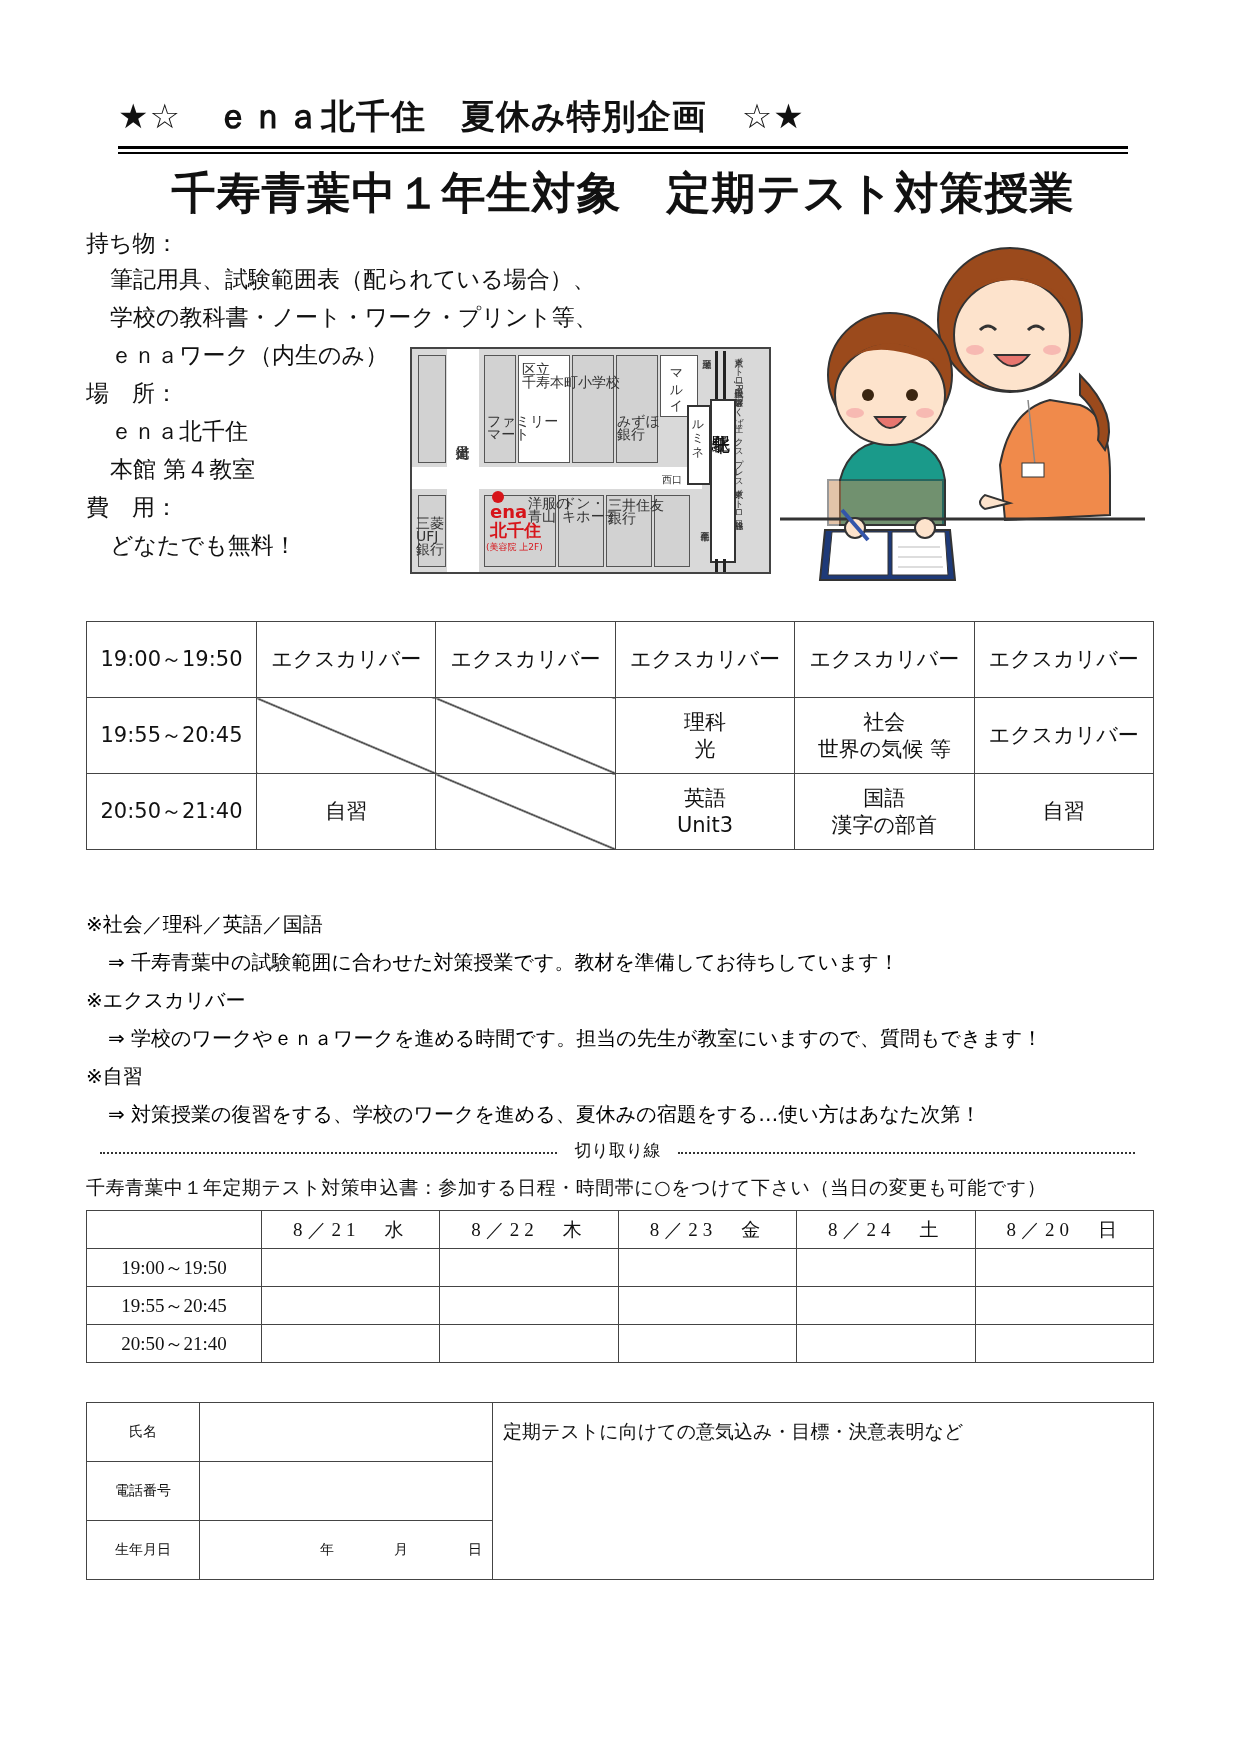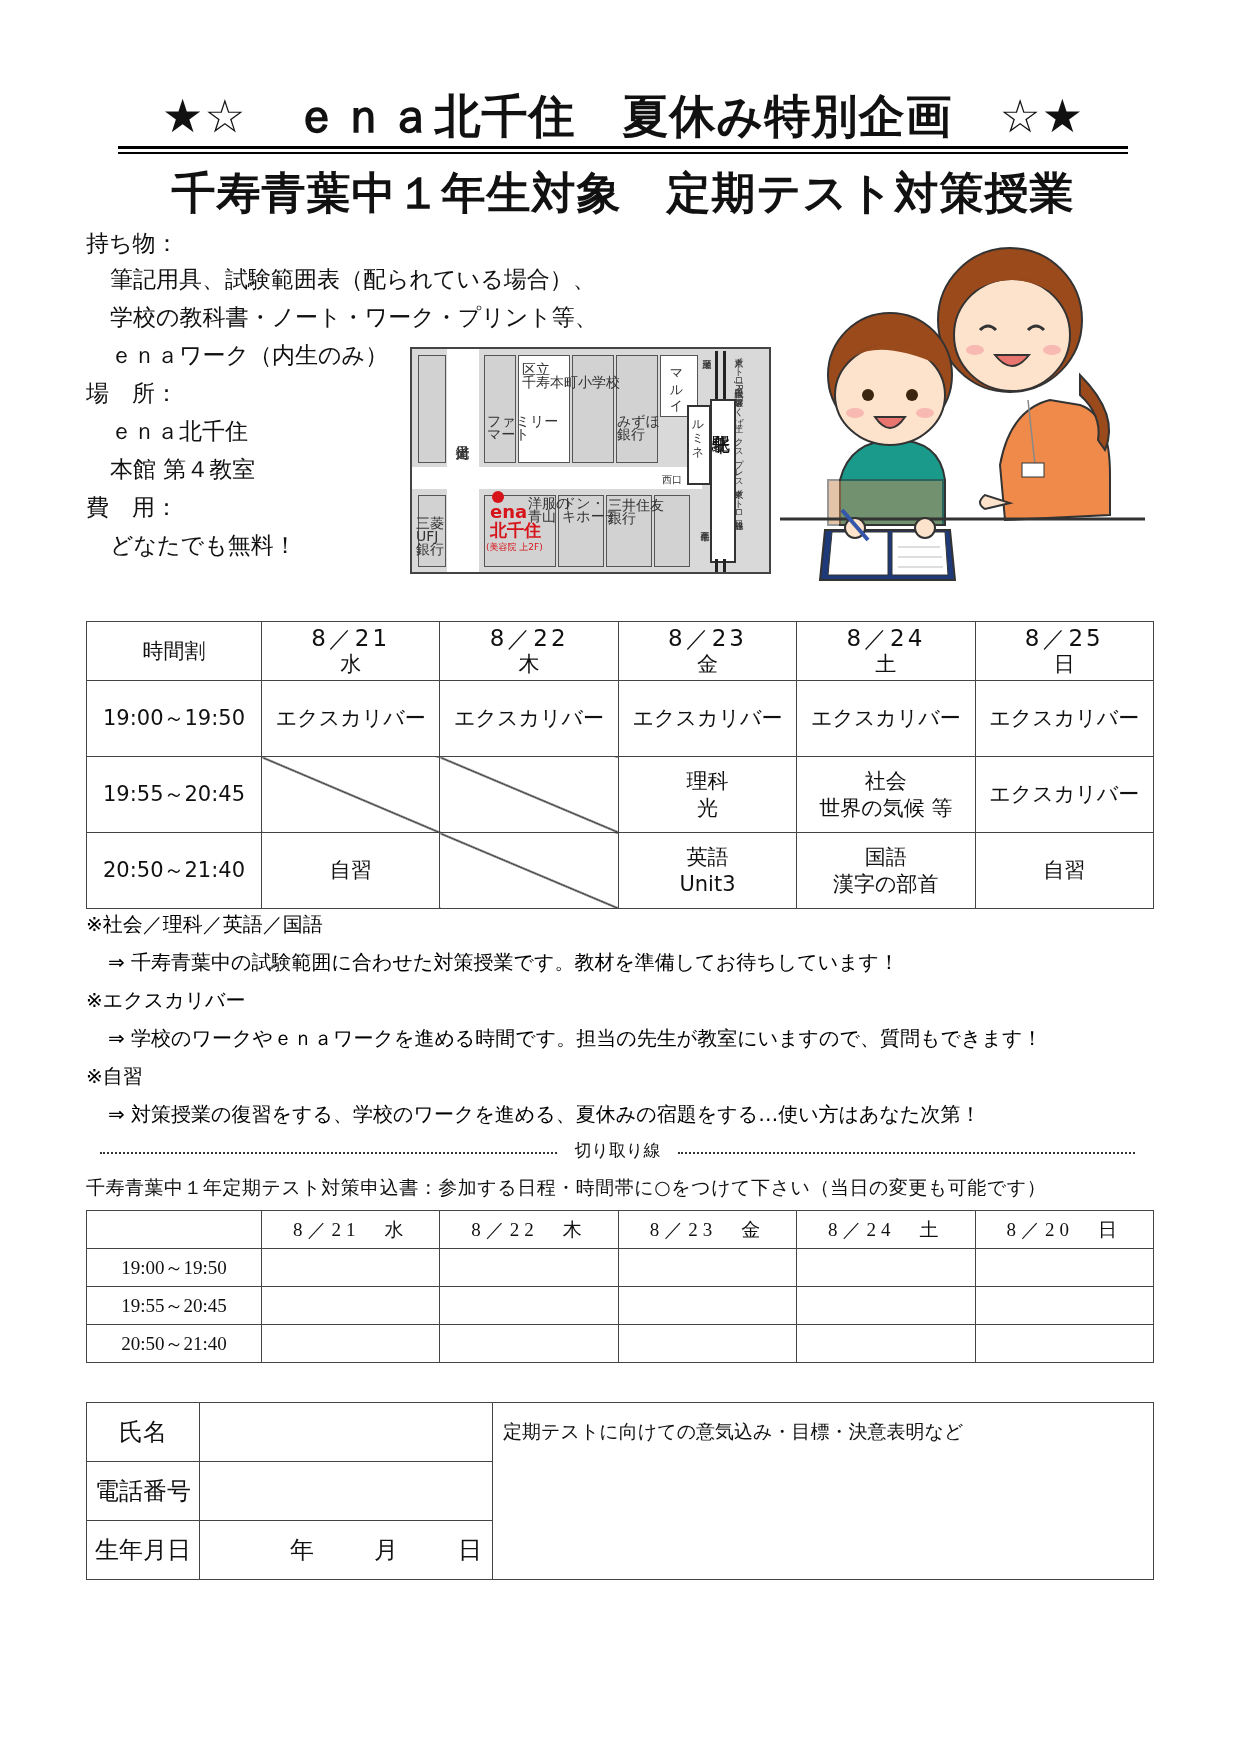--- a/index.html
+++ b/index.html
@@ -1,20 +1,20 @@
 <!DOCTYPE html>
 <html><head>
 <meta charset="utf-8">
 <style>
   html, body { margin:0; padding:0; background:#ffffff; }
   body { width:1241px; height:1755px; position:relative; overflow:hidden; color:#111; font-family:"DejaVu Sans", "Liberation Sans", sans-serif; }
   .abs { position:absolute; }
 
   
-  .title1 { left:118px; top:88px; width:1010px; height:56px; font-size:46px; font-weight:bold; white-space:pre; text-align:center; line-height:56px; letter-spacing:1px; }
+  .title1 { left:118px; top:88px; width:1010px; height:56px; font-size:34px; font-weight:bold; white-space:pre; line-height:56px; letter-spacing:1px; }
   .title1-rule { left:118px; width:1010px; height:0; border-top:3px solid #000; }
   .title2 { left:118px; top:160px; width:1010px; height:66px; font-size:44px; font-weight:bold; text-align:center; line-height:66px; white-space:pre; letter-spacing:1px; }
 
   
   .info { left:86px; font-size:23px; line-height:38px; white-space:pre; }
   .info.ind { left:110px; }
 
   
   .map { left:410px; top:347px; width:357px; height:223px; border:2px solid #444; background:#d9d9d9; overflow:hidden; }
   .map .blk { position:absolute; background:#d2d2d2; border:1.5px solid #555; }
@@ -47,21 +47,21 @@
   .cut .dots { flex:1; border-bottom:2px dotted #333; height:0; margin-top:6px; }
   .cut .cutlbl { padding:0 18px; font-family:"DejaVu Serif", serif; }
 
   .formtitle { left:86px; top:1175px; font-family:"DejaVu Serif", "Liberation Serif", serif; font-size:19px; white-space:pre; letter-spacing:0.5px; }
 
   .apply { position:absolute; left:86px; top:1210px; width:1068px; font-family:"Liberation Serif", "DejaVu Serif", serif; }
   .apply td { border:1.5px solid #444; height:37px; font-size:19px; text-align:center; padding:0;margin-top:31px; }
   .apply td.dh { letter-spacing:5px; white-space:pre; }
 
   .personal { position:absolute; left:86px; top:1402px; width:1068px; font-family:"Liberation Serif", "DejaVu Serif", serif; }
-  .personal td { border:1.5px solid #444; font-size:24px; padding:0; }
+  .personal td { border:1.5px solid #444; font-size:14px; padding:0; }
   .personal td.lbl { width:112px; height:58px; text-align:center; }
   .personal td.val { width:292px; }
   .personal td.goal { vertical-align:top; padding:16px 10px; font-size:19px; }
   .personal .bday { display:flex; justify-content:flex-end; gap:60px; padding-right:10px; }
 </style>
 </head>
 <body>
 
 <div class="abs title1">★☆　ｅｎａ北千住　夏休み特別企画　☆★</div>
 <div class="abs title1-rule" style="top:146px"></div>
@@ -172,43 +172,20 @@
     <line x1="118" y1="322" x2="162" y2="322" stroke="#bbb"></line>
     <line x1="118" y1="332" x2="163" y2="332" stroke="#bbb"></line>
   </g>
   <circle cx="75" cy="293" r="10" fill="#fde3cc" stroke="#333" stroke-width="2"></circle>
   <circle cx="145" cy="293" r="10" fill="#fde3cc" stroke="#333" stroke-width="2"></circle>
   <line x1="62" y1="275" x2="88" y2="305" stroke="#3355aa" stroke-width="4"></line>
 </svg>
 
 <table class="sched">
   <tbody>
-      <tr class="h">
-    <td style="width:174px">時間割</td>
-    <td>
-          <div class="date">8／21</div>
-          <div>水</div>
-        </td>
-    <td>
-          <div class="date">8／22</div>
-          <div>木</div>
-        </td>
-    <td>
-          <div class="date">8／23</div>
-          <div>金</div>
-        </td>
-    <td>
-          <div class="date">8／24</div>
-          <div>土</div>
-        </td>
-    <td>
-          <div class="date">8／25</div>
-          <div>日</div>
-        </td>
-  </tr>
   <tr class="r">
     <td>19:00～19:50</td>
     <td>エクスカリバー</td>
     <td>エクスカリバー</td>
     <td>エクスカリバー</td>
     <td>エクスカリバー</td>
     <td>エクスカリバー</td>
   </tr>
   <tr class="r">
     <td>19:55～20:45</td>

